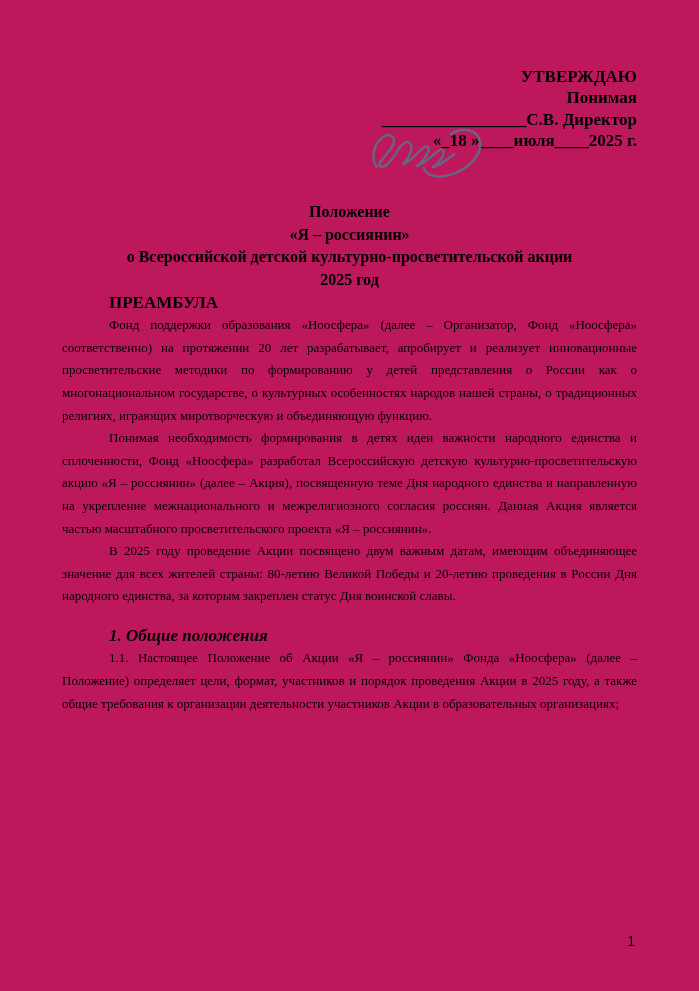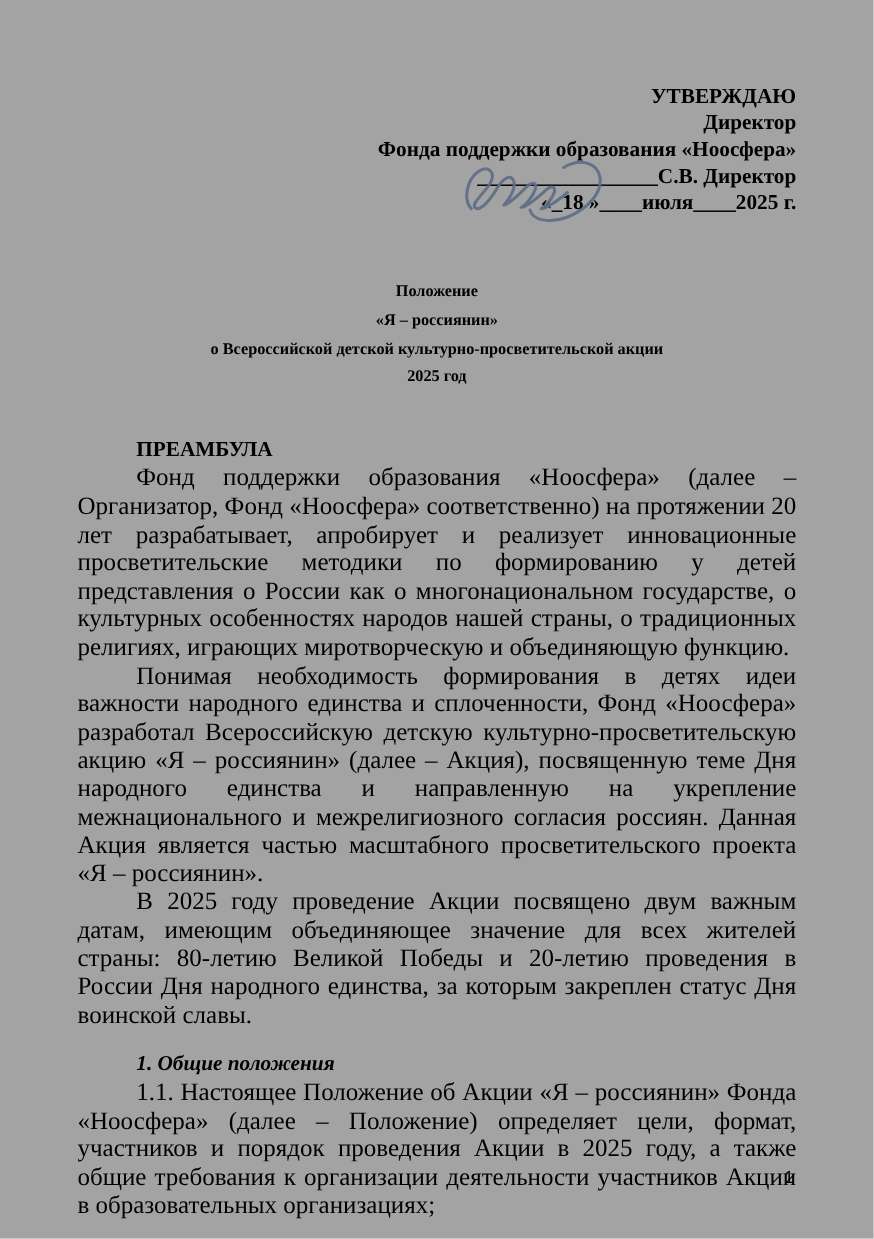--- a/index.html
+++ b/index.html
@@ -4,21 +4,21 @@
 <style>
   html, body {
     margin: 0;
     padding: 0;
     background: #ffffff;
   }
   .page {
     position: relative;
     width: 699px;
     height: 991px;
-    background: #a3a3a3;
+    background: #be185d;
     color: #000000;
     font-family: "Liberation Serif", "DejaVu Serif", serif;
     overflow: hidden;
   }
   .content {
     position: absolute;
     left: 62px;
     top: 0;
     width: 575px;
   }
@@ -42,65 +42,64 @@
     right: 120px;
     width: 152px;
     height: 60px;
     pointer-events: none;
   }
   
   .doc-title {
     margin-top: 50px;
     text-align: center;
     font-weight: bold;
-    font-size: 13px;
+    font-size: 16px;
     line-height: 22.6px;
   }
   
   .body-text {
     margin-top: 0;
   }
   .para {
     margin: 0;
-    font-size: 20px;
+    font-size: 13px;
     line-height: 22.6px;
     text-align: justify;
     text-indent: 47px;
   }
   .heading {
     margin: 0;
     font-size: 17px;
     line-height: 22.6px;
     font-weight: bold;
     text-indent: 47px;
     text-align: left;
   }
-  .preamble-heading { margin-top: 36px; }
+  .preamble-heading { }
   .section-heading  { margin-top: 17px; font-style: italic; }
   
   .page-number {
     position: absolute;
     top: 933px;
     right: 64px;
     font-family: "Liberation Sans", "DejaVu Sans", sans-serif;
     font-size: 14px;
     line-height: 16px;
     color: #000000;
   }
 </style>
 </head>
 <body>
 
 <div class="page">
   <div class="content">
 
     <div class="approval">
       <div>УТВЕРЖДАЮ</div>
-      <div>Директор</div>
-      <div>Фонда поддержки образования «Ноосфера»</div>
+      <div>Понимая</div>
       <div>
         <span class="sig-underscores">_________________</span><span>С.В. Директор</span>
       </div>
       <div>«_18 »____июля____2025 г.</div>
 
       <svg class="signature-svg" viewBox="0 0 152 60" fill="none" xmlns="http://www.w3.org/2000/svg">
         <g stroke="#5e6e86" stroke-width="2.4" stroke-linecap="round" stroke-linejoin="round" fill="none" opacity="0.92">
           <path d="M12 45 C5 37 9 21 18 15 C26 10 32 16 27 25 C21 34 12 41 15 44 C19 48 28 37 33 28 C38 20 44 17 46 23 C48 29 42 38 38 42 C44 41 52 31 58 26 C62 23 65 25 63 30 C61 36 55 42 52 44 C58 43 67 34 73 29 C77 26 80 28 78 33 C76 38 71 43 68 45 C74 44 83 37 89 32"></path>
           <path d="M86 12 C99 4 113 8 115 20 C117 33 104 46 88 52 C74 57 61 54 59 46"></path>
         </g>

